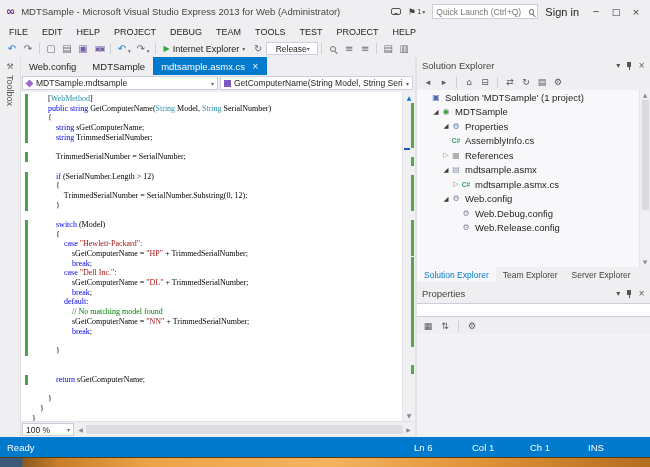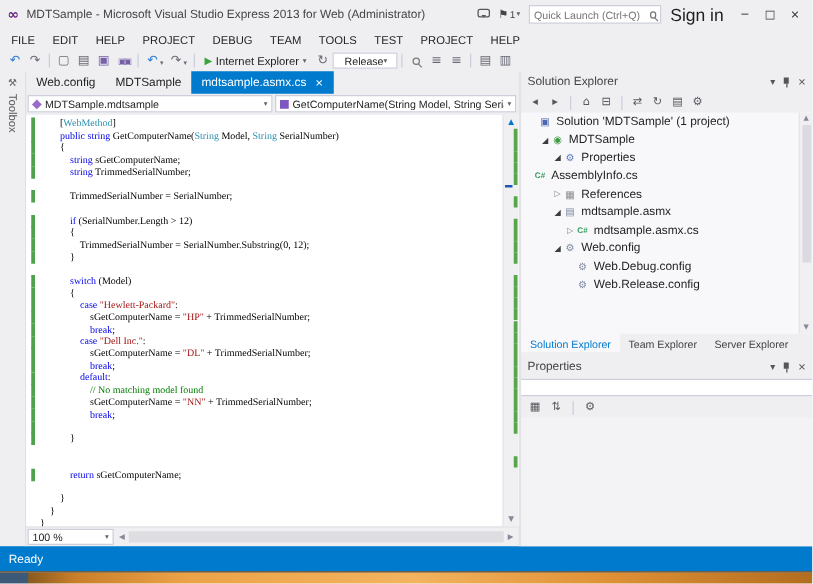--- a/index.html
+++ b/index.html
@@ -14,21 +14,21 @@
   .title-text { white-space:nowrap; }
   .tb-right { margin-left:auto; display:flex; align-items:center; gap:7px; }
   .bubble { display:inline-block; width:10px; height:7px; border:1px solid #555; border-radius:2px; position:relative; }
   .bubble::after { content:""; position:absolute; left:2px; bottom:-3px; border:2px solid transparent; border-top-color:#555; }
   .notif { display:flex; align-items:center; gap:1px; font-size:8px; color:#444; }
   .flag { font-size:9px; }
   .caret { font-size:6px; color:#666; }
   .quick-launch { width:106px; height:15px; border:1px solid #CCCEDB; background:#fff; display:flex; align-items:center; padding:0 3px; gap:3px; }
   input { border:0; outline:0; background:transparent; font:inherit; padding:0; width:100%; color:#1e1e1e; font-size:8.5px; }
   input::placeholder { color:#767676; opacity:1; }
-  .signin { font-size:14px; color:#1e1e1e; }
+  .signin { font-size:11px; color:#1e1e1e; }
   .win-controls { display:flex; }
   .wc { width:20px; text-align:center; font-size:9px; color:#333; font-family:"DejaVu Sans", sans-serif; }
 
   
   .menubar { height:17px; display:flex; align-items:center; padding-left:2px; font-size:9px; color:#1E1E1E; }
   .menu-item { padding:0 7px; }
 
   
   .toolbar { height:17px; display:flex; align-items:center; padding-left:4px; }
   .tb-icon { min-width:16px; height:15px; display:flex; align-items:center; justify-content:center;
@@ -76,21 +76,21 @@
   .tok-m { color:#008000; } .tok-p { color:#000; }
 
   .vscroll { width:13px; background:#F0F0F2; border-left:1px solid #E5E5E8; position:relative; }
   .vs-arrow { position:absolute; left:0; right:0; text-align:center; font-size:6px; color:#868999; height:11px; line-height:11px; }
   .vs-arrow.up { top:0; color:#0078D4; }
   .vs-arrow.down { bottom:0; }
   .vmark { position:absolute; right:1px; width:3px; background:#57A64A; }
   .vcaret { position:absolute; left:1px; width:6px; height:2px; background:#1B58B8; }
 
   .editor-bottom { height:16px; display:flex; align-items:center; border-top:1px solid #E0E0E3; }
-  .zoom-combo { width:69px; height:13px; margin-left:1px; border:1px solid #CCCEDB; background:#fff;
+  .zoom-combo { width:52px; height:13px; margin-left:1px; border:1px solid #CCCEDB; background:#fff;
     display:flex; align-items:center; justify-content:space-between; font-size:8.5px; padding:0 3px; }
   .hscroll { flex:1; height:13px; margin:0 1px; position:relative; background:#F0F0F2; }
   .hs-arrow { position:absolute; top:0; bottom:0; width:11px; display:flex; align-items:center; justify-content:center; font-size:6px; color:#868999; }
   .hs-arrow.left { left:0; } .hs-arrow.right { right:0; }
   .hs-thumb { position:absolute; left:11px; right:11px; top:2px; bottom:2px; background:#DEDEE2; }
 
   .vsplit { width:2px; background:#E3E3E6; }
 
   
   .right-panel { flex:1; display:flex; flex-direction:column; min-width:0; }
@@ -363,21 +363,21 @@
             <div class="tree-row" style="padding-left: 14px;">
               <span class="tree-arrow expanded icon">◢</span>
               <span class="tree-icon icon icon-project">◉</span>
               <span class="tree-label">MDTSample</span>
             </div>
             <div class="tree-row" style="padding-left: 24px;">
               <span class="tree-arrow expanded icon">◢</span>
               <span class="tree-icon icon icon-properties">⚙</span>
               <span class="tree-label">Properties</span>
             </div>
-            <div class="tree-row" style="">
+            <div class="tree-row" style=" margin-left: 24px;">
               <span class="tree-arrow none icon"></span>
               <span class="tree-icon icon icon-cs">C#</span>
               <span class="tree-label">AssemblyInfo.cs</span>
             </div>
             <div class="tree-row" style="padding-left: 24px;">
               <span class="tree-arrow collapsed icon">▷</span>
               <span class="tree-icon icon icon-references">▦</span>
               <span class="tree-label">References</span>
             </div>
             <div class="tree-row" style="padding-left: 24px;">
@@ -432,16 +432,22 @@
           <span class="ptb icon">⚙</span>
         </div>
         <div class="props-body"></div>
       </div>
 
     </div>
   </div>
 
   <div class="statusbar">
     <span>Ready</span>
+    <span class="sb-right">
+      <span class="sb-field">Ln 6</span>
+      <span class="sb-field">Col 1</span>
+      <span class="sb-field">Ch 1</span>
+      <span class="sb-field ins">INS</span>
+    </span>
   </div>
 
   <div class="taskbar-sliver"></div>
 </div>
 
 </body></html>

